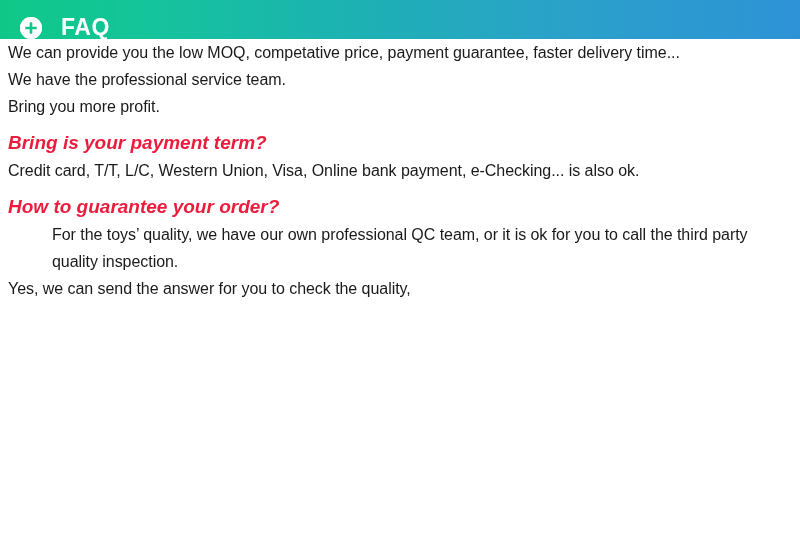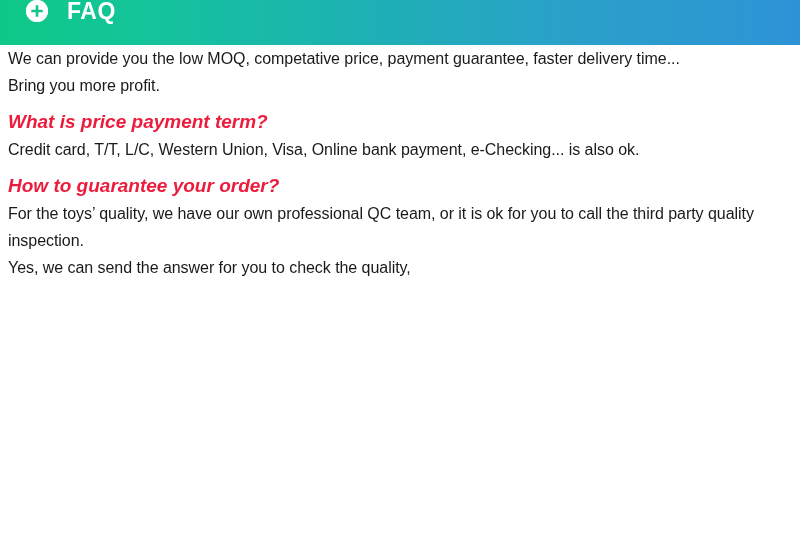--- a/index.html
+++ b/index.html
@@ -20,25 +20,25 @@
     height: 556px;
     position: relative;
     background: #ffffff;
     box-sizing: border-box;
   }
 
   
   .faq-header {
     position: relative;
     width: 800px;
-    height: 45px;
+    height: 39px;
     background: linear-gradient(to right, #0ec887 0%, #14c49a 18%, #1cb3b1 42%, #2aa1c9 70%, #2e93d6 100%);
     display: flex;
-    align-items: flex-start;
-    padding-left: 26px;
+    align-items: flex-end;
+    padding-left: 20px;
     box-sizing: border-box;
   }
 
   .plus-badge {
     width: 22px;
     height: 22px;
     border-radius: 50%;
     background: #ffffff;
     display: flex;
     align-items: center;
@@ -86,21 +86,21 @@
     font-family: "Liberation Sans", sans-serif;
     font-size: 16px;
     font-weight: normal;
     font-style: normal;
     line-height: 27px;
     margin: 0;
     padding: 0;
     letter-spacing: -0.05px;
   }
 
-  .answer.wrap { white-space: normal; padding-right: 28px; }
+  .answer.wrap { white-space: normal; padding-right: 28px; margin-left: 44px; }
   .answer.nowrap { white-space: nowrap; }
 </style>
 </head>
 <body>
 
 <div class="page">
 
   <div class="faq-header">
     <span class="plus-badge">
       <svg width="22" height="22" viewBox="0 0 22 22" aria-hidden="true">
@@ -109,26 +109,27 @@
         <rect x="5.3" y="9.7" width="11.4" height="2.6" rx="0.5" fill="#13c48c"></rect>
       </svg>
     </span>
     <span class="faq-title">FAQ</span>
   </div>
 
   <div class="faq-body">
 
     <div class="qa-block">
       <div class="answer nowrap">We can provide you the low MOQ, competative price, payment guarantee, faster delivery time...</div>
+      <div class="answer nowrap">We have the professional service team.</div>
       <div class="answer nowrap">Bring you more profit.</div>
     </div>
 
 
     <div class="qa-block">
-      <div class="question">What is price payment term?</div>
+      <div class="question">Bring is your payment term?</div>
       <div class="answer nowrap">Credit card, T/T, L/C, Western Union, Visa, Online bank payment, e-Checking... is also ok.</div>
     </div>
 
     <div class="qa-block">
       <div class="question">How to guarantee your order?</div>
       <div class="answer wrap">For the toys’ quality, we have our own professional QC team, or it is ok for you to call the third party quality inspection.</div>
     </div>
 
     <div class="qa-block">
       <div class="answer nowrap">Yes, we can send the answer for you to check the quality,</div>

